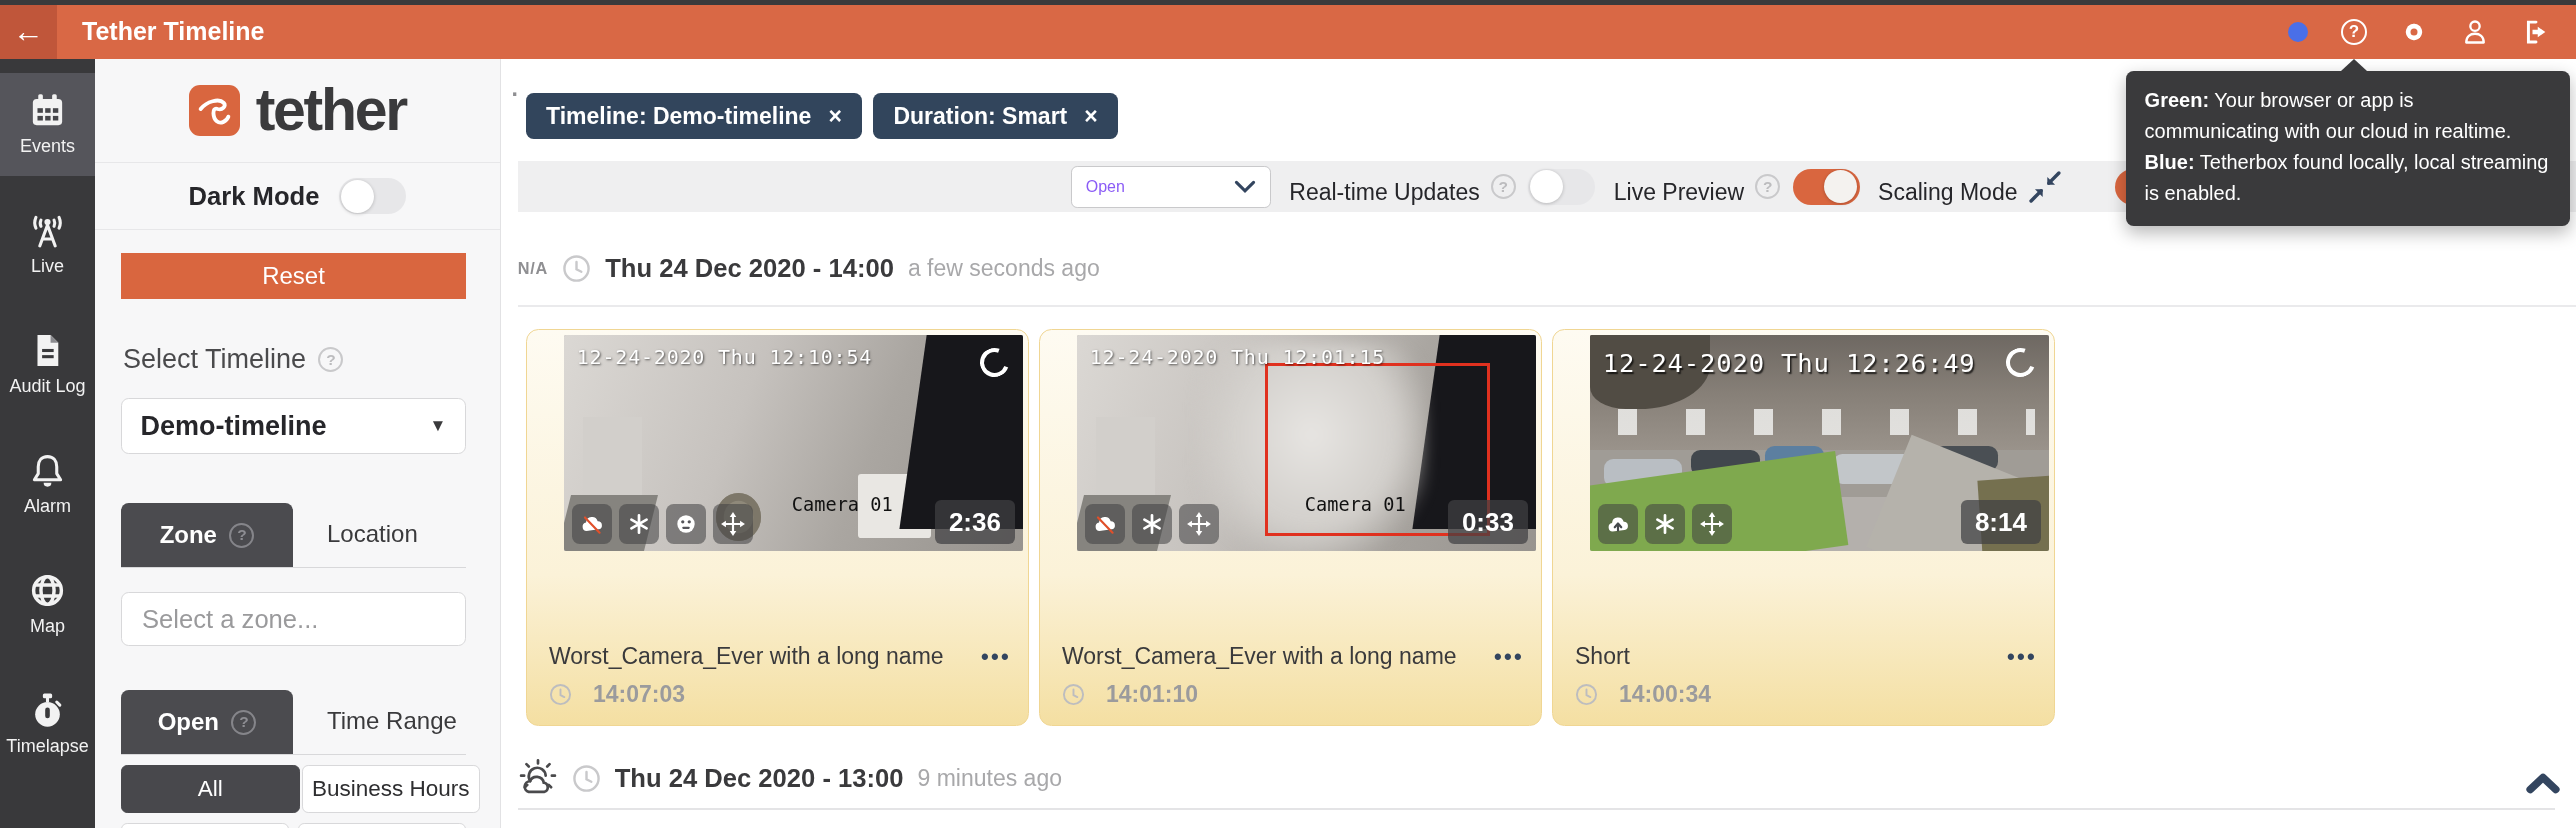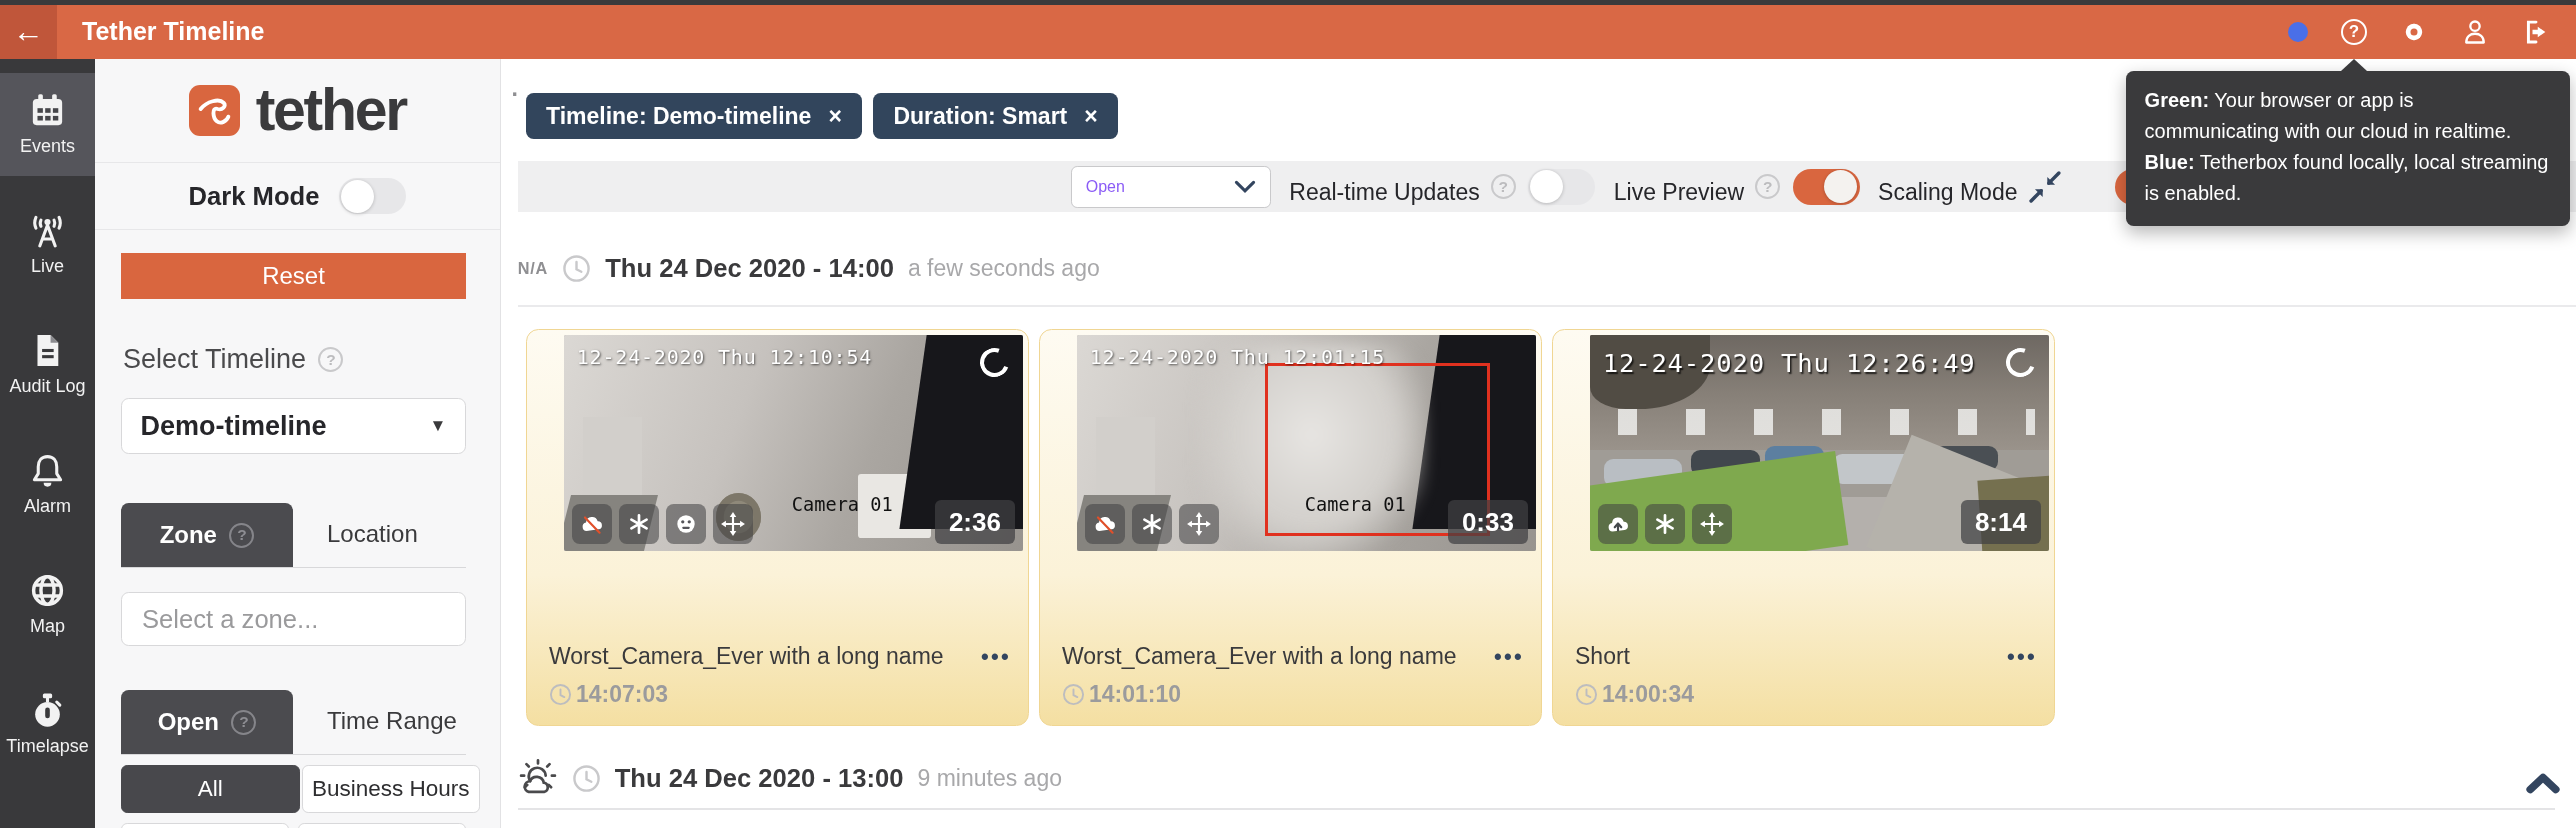--- a/index.html
+++ b/index.html
@@ -119,21 +119,21 @@
   .refresh{position:absolute;top:12.4px;right:14px;width:29px;height:29px;border:4.6px solid #fff;border-radius:50%;border-right-color:transparent;transform:rotate(-25deg);box-sizing:border-box;}
   .cam-osd{position:absolute;right:130px;bottom:36px;font-family:"DejaVu Sans Mono",monospace;font-size:18.6px;color:#111;white-space:nowrap;}
   .ichips{position:absolute;left:7.7px;bottom:7.7px;display:flex;gap:7px;}
   .ichip{width:40px;height:40px;background:rgba(64,64,66,.55);border-radius:7.7px;display:flex;align-items:center;justify-content:center;cursor:pointer;}
   .ichip svg{width:26px;height:26px;display:block;}
   .duration{position:absolute;right:7.7px;bottom:7.7px;background:rgba(64,64,66,.72);color:#fff;font-weight:bold;font-size:26px;padding:6.2px 14px;border-radius:6.2px;}
   .card-label{position:absolute;left:22px;right:17px;top:313px;}
   .name-row{display:flex;align-items:center;justify-content:space-between;}
   .cam-name{font-size:23px;color:#3a3a3c;white-space:nowrap;overflow:hidden;}
   .menu-dots{font-size:22px;font-weight:bold;color:#33455f;letter-spacing:2.3px;cursor:pointer;flex:none;margin-left:11px;}
-  .time-row{margin-top:11px;display:flex;align-items:center;gap:4px;}
+  .time-row{margin-top:11px;display:flex;align-items:center;gap:21px;}
   .small-clock{width:23px;height:23px;}
   .cam-time{font-size:23px;font-weight:bold;color:#9b9b9d;}
 
   .chevron-up{position:absolute;left:2023px;top:713px;width:34px;height:23px;cursor:pointer;}
 
   
   .tooltip{position:absolute;left:2126px;top:71px;width:444px;background:#3a3a3c;border-radius:7.7px;padding:14px 18.6px 17px 18.6px;box-sizing:border-box;z-index:60;box-shadow:0 6.2px 17px rgba(0,0,0,.28);}
   .tooltip p{margin:0;color:#fff;font-size:20px;line-height:1.55;}
   .tooltip .term{font-weight:bold;}
   .tooltip-arrow{position:absolute;top:-11.6px;left:215px;width:0;height:0;border-left:13px solid transparent;border-right:13px solid transparent;border-bottom:12.4px solid #3a3a3c;}

